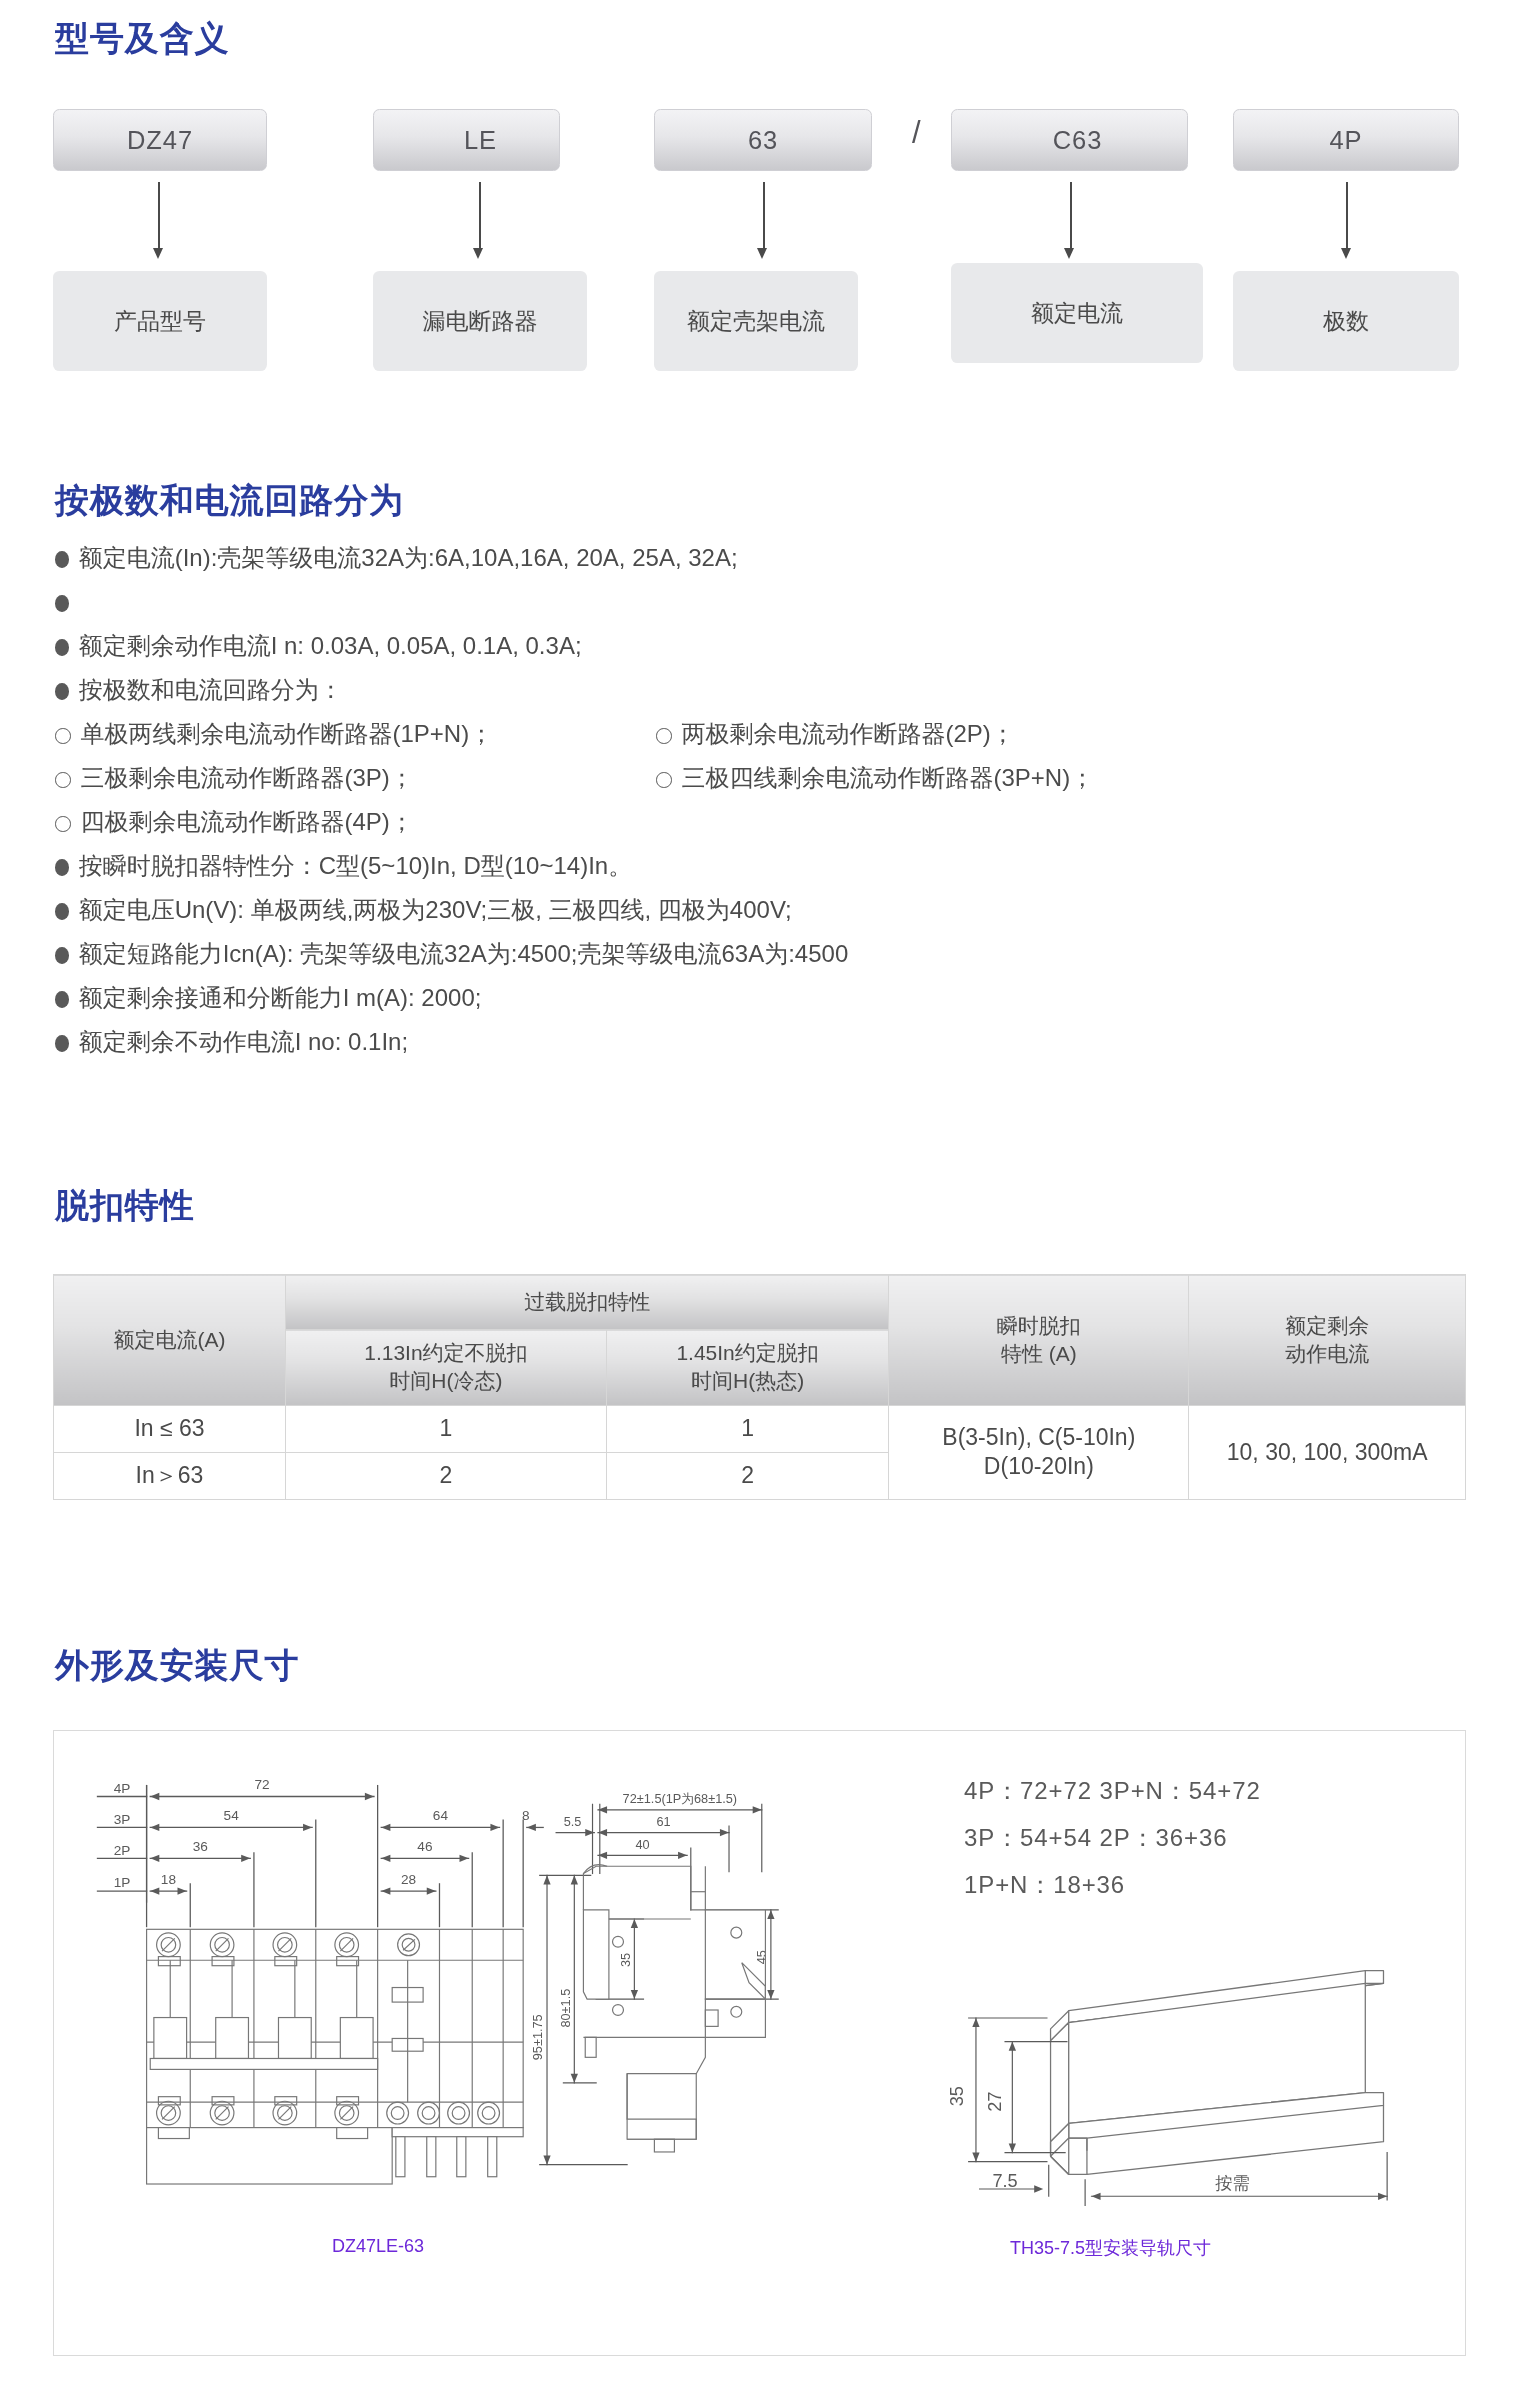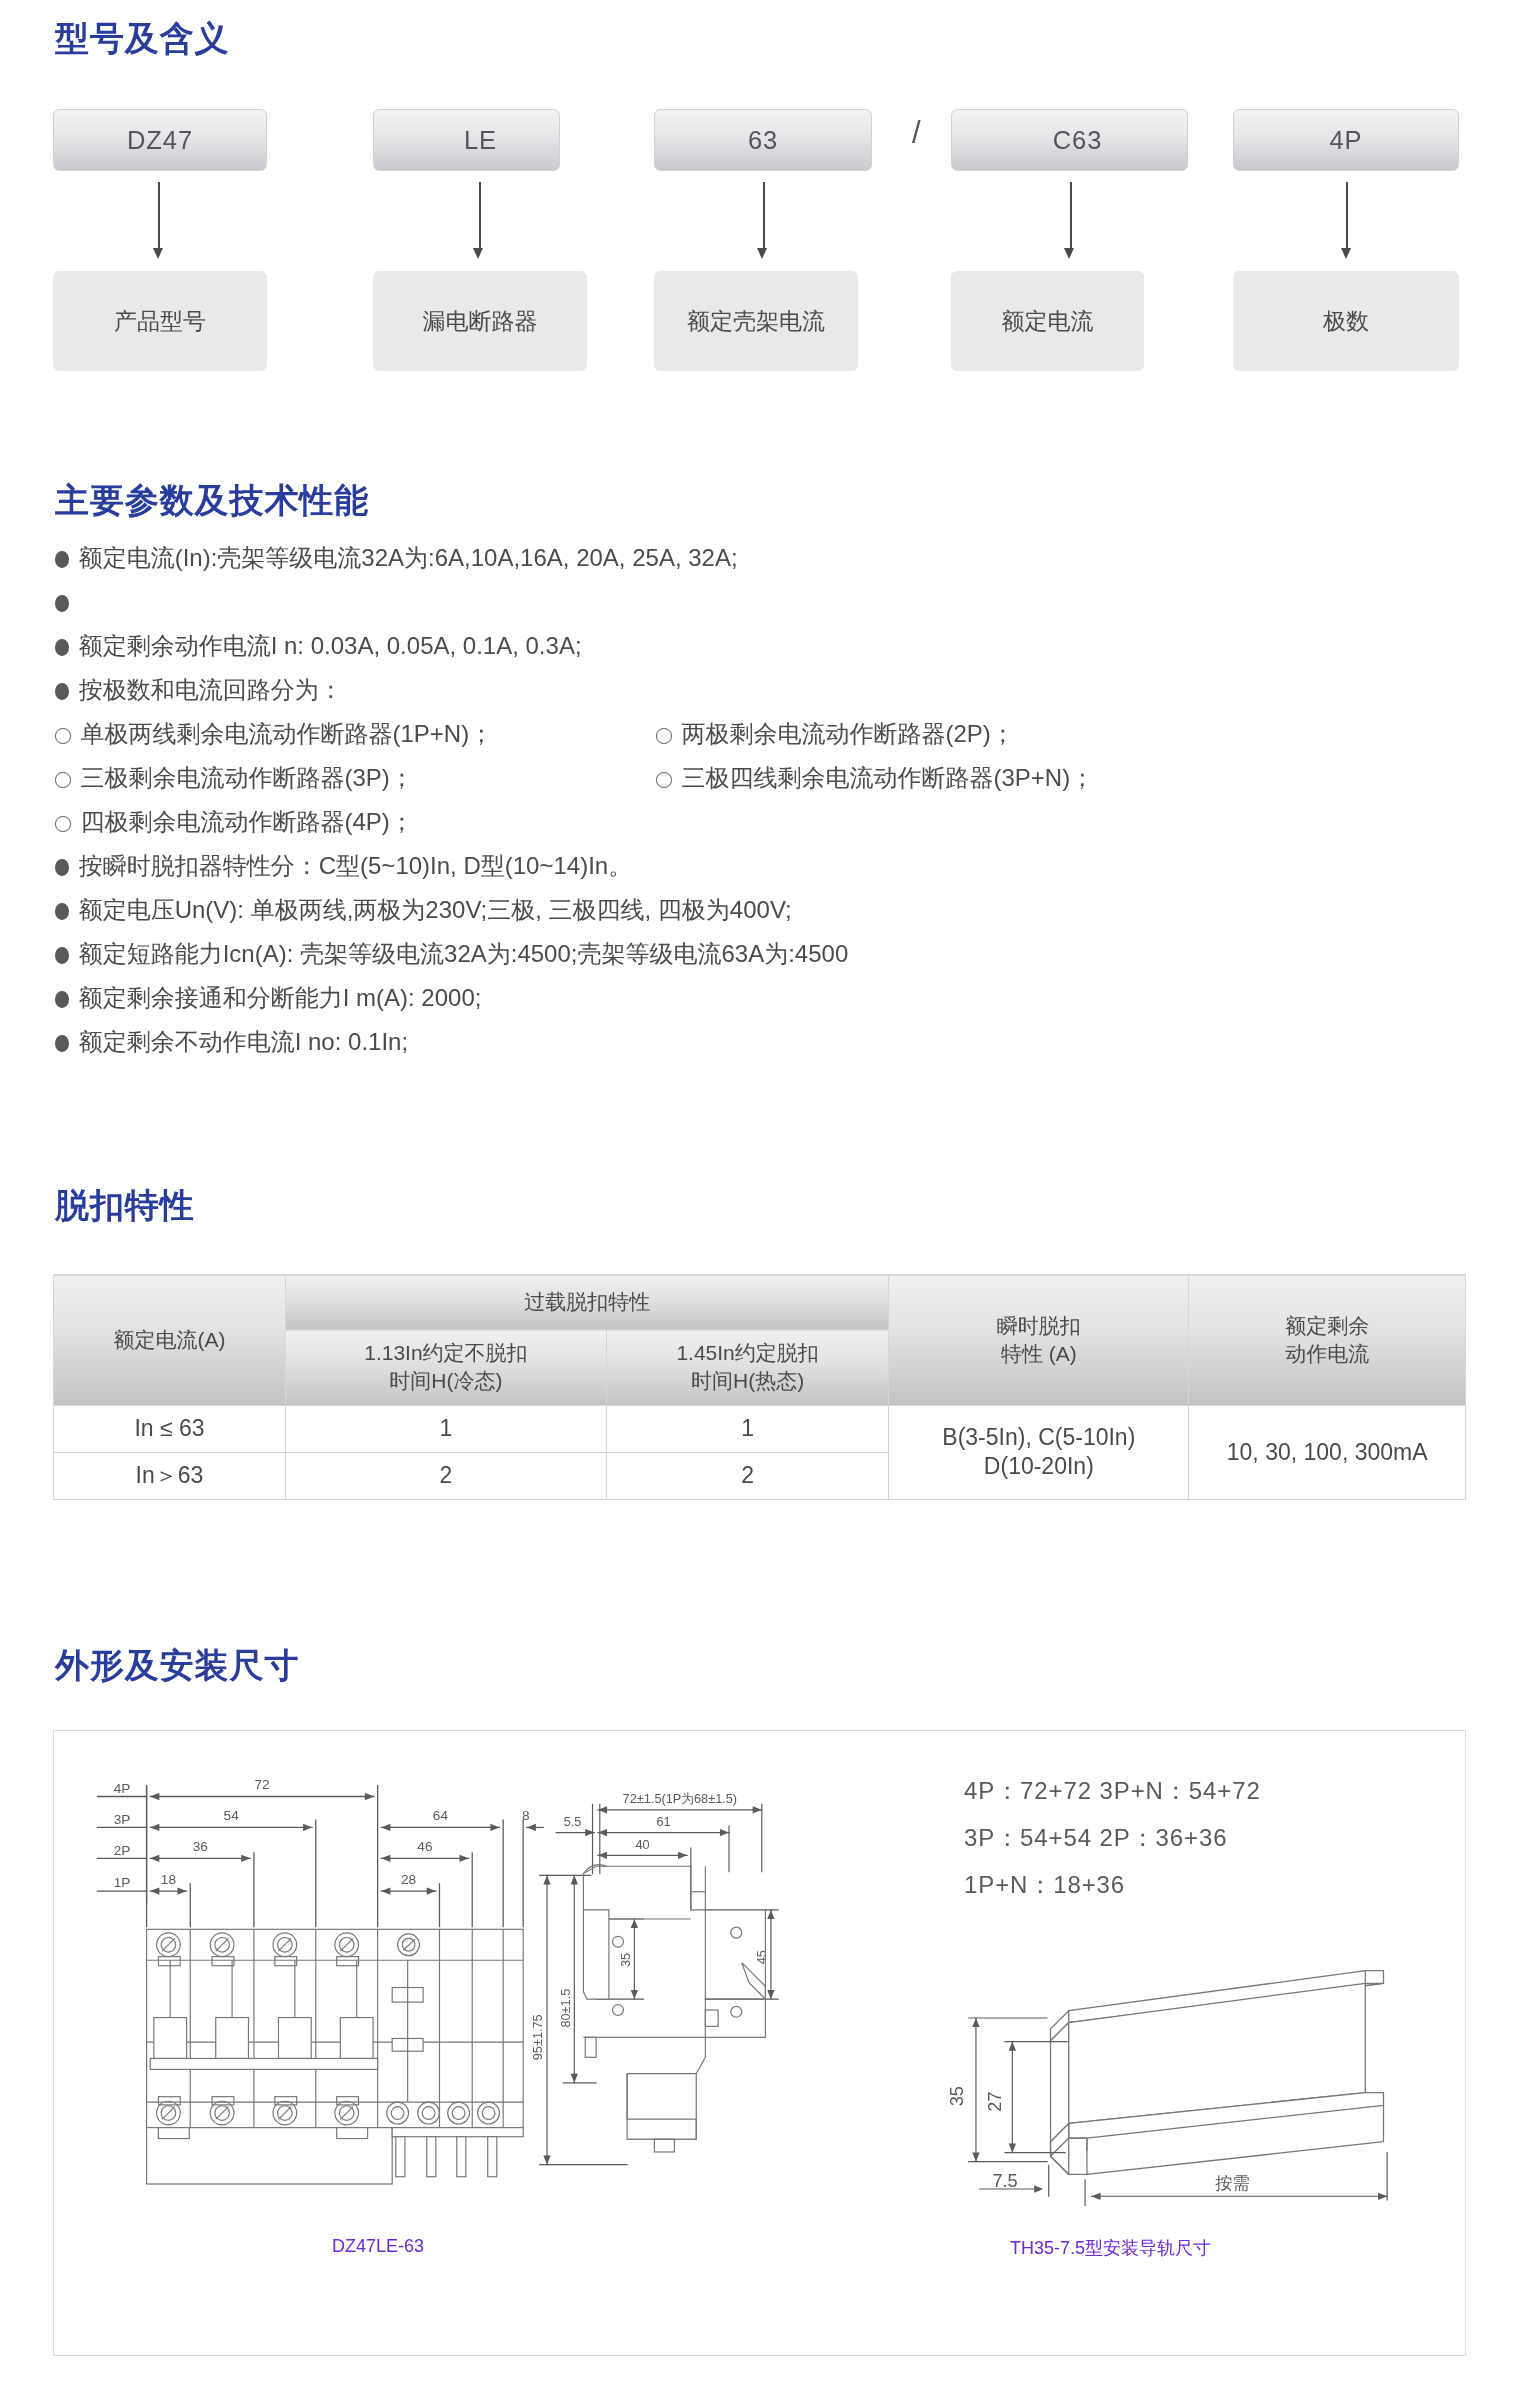--- a/index.html
+++ b/index.html
@@ -108,25 +108,25 @@
     <div class="arrow-v" style="left:763px;  top:182px; height:69px;"></div>
     <div class="arrow-head" style="left:757px;  top:248px;"></div>
     <div class="arrow-v" style="left:1070px; top:182px; height:69px;"></div>
     <div class="arrow-head" style="left:1064px; top:248px;"></div>
     <div class="arrow-v" style="left:1346px; top:182px; height:69px;"></div>
     <div class="arrow-head" style="left:1341px; top:248px;"></div>
 
     <div class="mean-box" style="left:53px;  top:271px; width:214px;">产品型号</div>
     <div class="mean-box" style="left:373px; top:271px; width:214px;">漏电断路器</div>
     <div class="mean-box" style="left:654px; top:271px; width:204px;">额定壳架电流</div>
-    <div class="mean-box" style="left:951px;top:271px; width:193px;">额定电流</div>
+    <div class="mean-box" style="left:951px;top:263px; width:252px;">额定电流</div>
     <div class="mean-box" style="left:1233px;top:271px; width:226px;">极数</div>
   </div>
 
-  <div class="sec-title" style="left:55px; top:478px;">主要参数及技术性能</div>
+  <div class="sec-title" style="left:55px; top:478px;">按极数和电流回路分为</div>
 
   <div class="bullets">
 
     <div class="bline">
       <span class="dot"></span><span>额定电流(In):壳架等级电流32A为:6A,10A,16A, 20A, 25A, 32A;</span>
     </div>
     <div class="bline">
       <span class="dot"></span>
     </div>
     <div class="bline">

